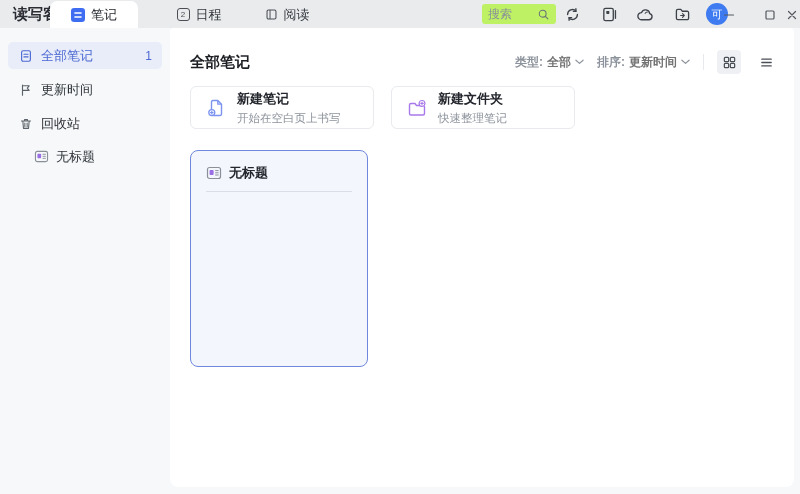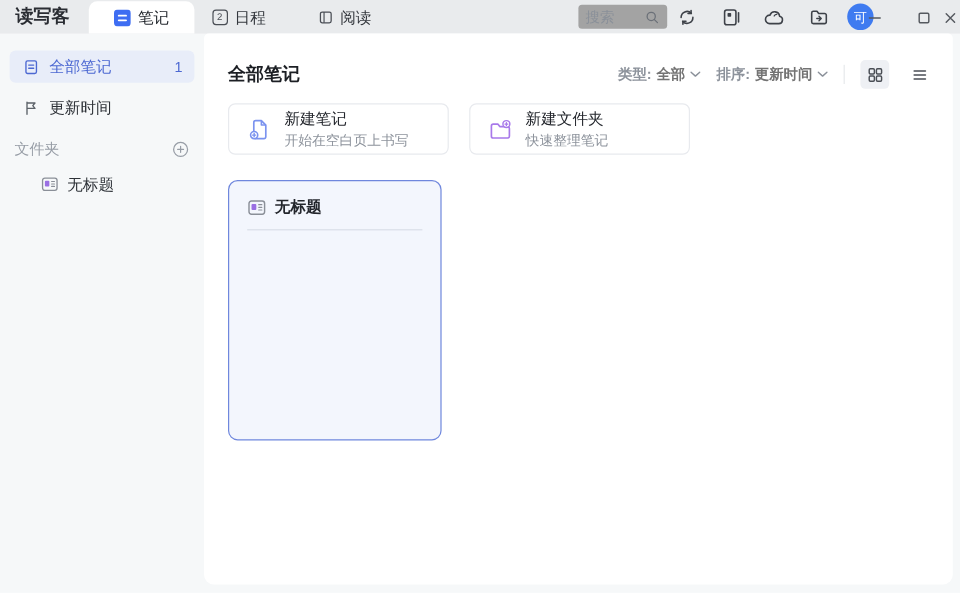--- a/index.html
+++ b/index.html
@@ -9,26 +9,26 @@
     background:#f6f8f9; position:relative; color:#2a2d33;
     -webkit-font-smoothing:antialiased;
   }
   svg { display:block; }
 
   
   .titlebar { position:absolute; left:0; top:0; width:800px; height:28px; background:#e9ebed; }
   .app-name { position:absolute; left:13px; top:0; height:28px; line-height:28px; font-size:15px; font-weight:700; color:#2a2d33; }
   .tab { position:absolute; top:1px; height:27px; display:flex; align-items:center; justify-content:center; gap:6px; font-size:13px; color:#33373d; cursor:default; }
   .tab.active { background:#ffffff; border-radius:7px 7px 0 0; font-weight:400; color:#1f2329; }
-  .tab-notes { left:74px; width:88px; }
+  .tab-notes { left:50px; width:88px; }
   .tab-schedule { left:158px; width:82px; }
   .tab-reading { left:248px; width:78px; }
   .cal-icon { width:13px; height:13px; border:1.2px solid #4a4e55; border-radius:3px; font-size:8px; line-height:1; display:flex; align-items:center; justify-content:center; color:#4a4e55; }
 
-  .searchbox { position:absolute; left:482px; top:4px; width:74px; height:20px; background:#a3a3a3; border-radius:3px; display:flex; align-items:center; padding:0 6px; }
+  .searchbox { position:absolute; left:482px; top:4px; width:74px; height:20px; background:#bef264; border-radius:3px; display:flex; align-items:center; padding:0 6px; }
   .searchbox input { flex:1; min-width:0; border:none; outline:none; background:transparent; font-size:12px; color:#33373d; font-family:inherit; }
   .searchbox input::placeholder { color:#8a9099; }
 
   .tbtn { position:absolute; top:5px; width:18px; height:18px; display:flex; align-items:center; justify-content:center; color:#3e4249; cursor:pointer; }
   .avatar { position:absolute; left:706px; top:3px; width:22px; height:22px; border-radius:50%; background:#3f7bf0; color:#fff; font-size:11px; display:flex; align-items:center; justify-content:center; cursor:pointer; }
   .winbtn { position:absolute; top:8px; width:13px; height:13px; display:flex; align-items:center; justify-content:center; color:#55595f; cursor:pointer; }
 
   
   .sidebar { position:absolute; left:0; top:28px; width:170px; bottom:0; padding:14px 8px 0 8px; }
   .side-item { height:27px; border-radius:5px; display:flex; align-items:center; gap:8px; padding:0 10px 0 11px; margin-bottom:7px; font-size:13px; color:#2d3137; cursor:pointer; }
@@ -49,21 +49,21 @@
   .header-right { margin-left:auto; display:flex; align-items:center; gap:13px; font-size:12px; }
   .filter { display:flex; align-items:center; gap:4px; cursor:pointer;font-weight:bold; }
   .filter .flabel { color:#8d939c; }
   .filter .fvalue { color:#737373; }
   .vdivider { width:1px; height:16px; background:#e7e9ec; }
   .viewbtn { width:24px; height:24px; border-radius:4px; display:flex; align-items:center; justify-content:center; color:#4a4e55; cursor:pointer; }
   .viewbtn.active { background:#eef0f4; }
 
   .actions { position:absolute; left:20px; top:58px; display:flex; gap:17px; }
   .action-card { width:184px; height:43px; background:#fff; border:1px solid #e8eaee; border-radius:6px; display:flex; align-items:center; gap:11px; padding-left:15px; cursor:pointer; }
-  .action-text .atitle { font-size:13px; font-weight:400; color:#23262c; line-height:15px; }
+  .action-text .atitle { font-size:13px; font-weight:700; color:#23262c; line-height:15px; }
   .action-text .asub { font-size:11.5px; color:#8d939c; line-height:14px; margin-top:5px; }
 
   .note-card { position:absolute; left:20px; top:122px; width:178px; height:217px; background:#f3f6fd; border:1px solid #6f87dd; border-radius:8px; cursor:pointer; }
   .note-card-head { display:flex; align-items:center; gap:7px; padding:13px 15px 9px 15px; }
   .note-card-title { font-size:13px; font-weight:700; color:#23262c; }
   .note-divider { border-top:1px solid #d9dee8; margin:0 15px; }
 </style>
 </head>
 <body>
 
@@ -182,30 +182,29 @@
 
   <div class="side-item">
     <span class="sicon">
       <svg width="14" height="14" viewBox="0 0 16 16">
           <path d="M4 2.5v11.5M4 3.2h7.6l-2.1 2.6 2.1 2.6H4" fill="none" stroke="currentColor" stroke-width="1.3" stroke-linecap="round" stroke-linejoin="round"></path>
         </svg>
     </span>
     <span>更新时间</span>
   </div>
 
-
-  <div class="section-row">
-    <span>文件夹</span>
-    <span class="plus-btn">
-      <svg width="15" height="15" viewBox="0 0 16 16">
-          <circle cx="8" cy="8" r="6.2" fill="none" stroke="currentColor" stroke-width="1.1"></circle>
-          <path d="M8 5.4v5.2M5.4 8h5.2" stroke="currentColor" stroke-width="1.1" stroke-linecap="round"></path>
-        </svg>
-    </span>
-  </div>
+  <div class="side-item">
+    <span class="sicon">
+      <svg width="14" height="14" viewBox="0 0 16 16">
+          <path d="M2.8 4.5h10.4M6.3 4.2V3h3.4v1.2M4.4 4.7l.7 8.3h5.8l.7-8.3M6.7 7v4M9.3 7v4" fill="none" stroke="currentColor" stroke-width="1.2" stroke-linecap="round" stroke-linejoin="round"></path>
+        </svg>
+    </span>
+    <span>回收站</span>
+  </div>
+
 
 
   <div class="tree-note">
     <span>
       <svg width="15" height="13" viewBox="0 0 16 14">
           <rect x="1.5" y="1.5" width="13" height="11" rx="2" fill="none" stroke="#8a8f98" stroke-width="1.2"></rect>
           <rect x="3.6" y="4" width="4" height="5" rx="0.8" fill="#9a6fe3"></rect>
           <path d="M9.6 4.6h2.6M9.6 6.8h2.6M9.6 9h2.6" stroke="#8a8f98" stroke-width="1" stroke-linecap="round"></path>
         </svg>
     </span>

